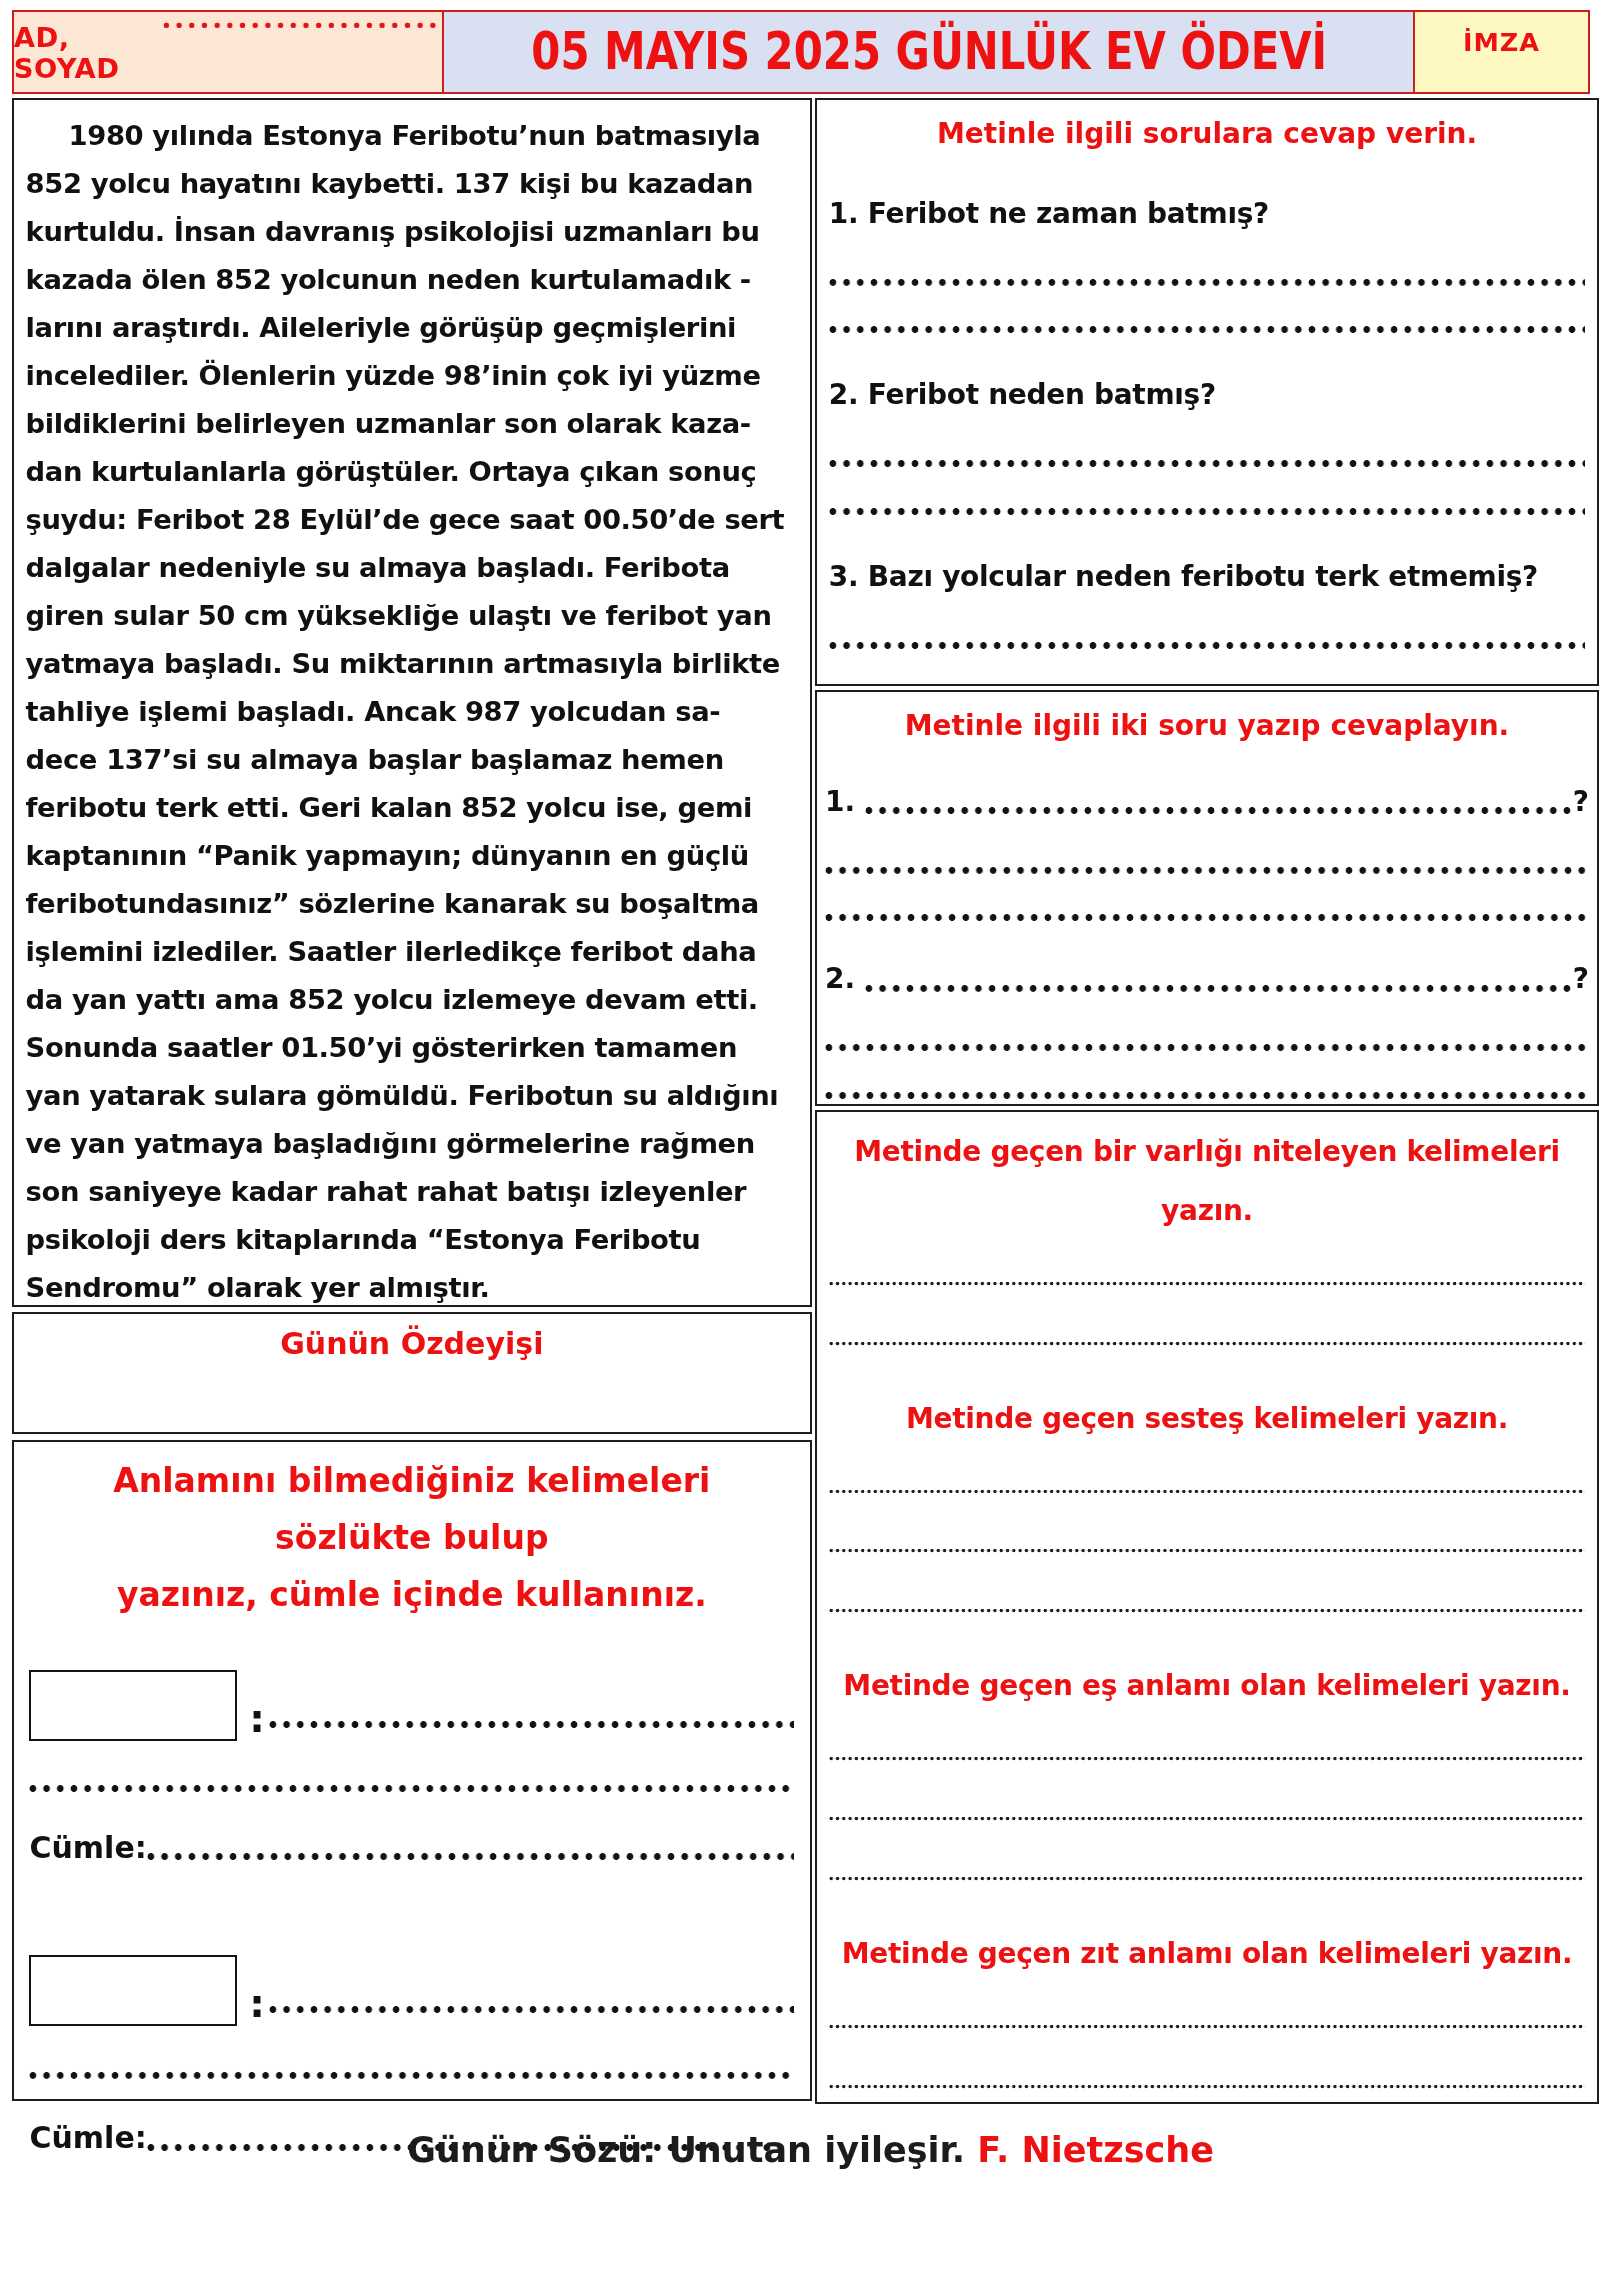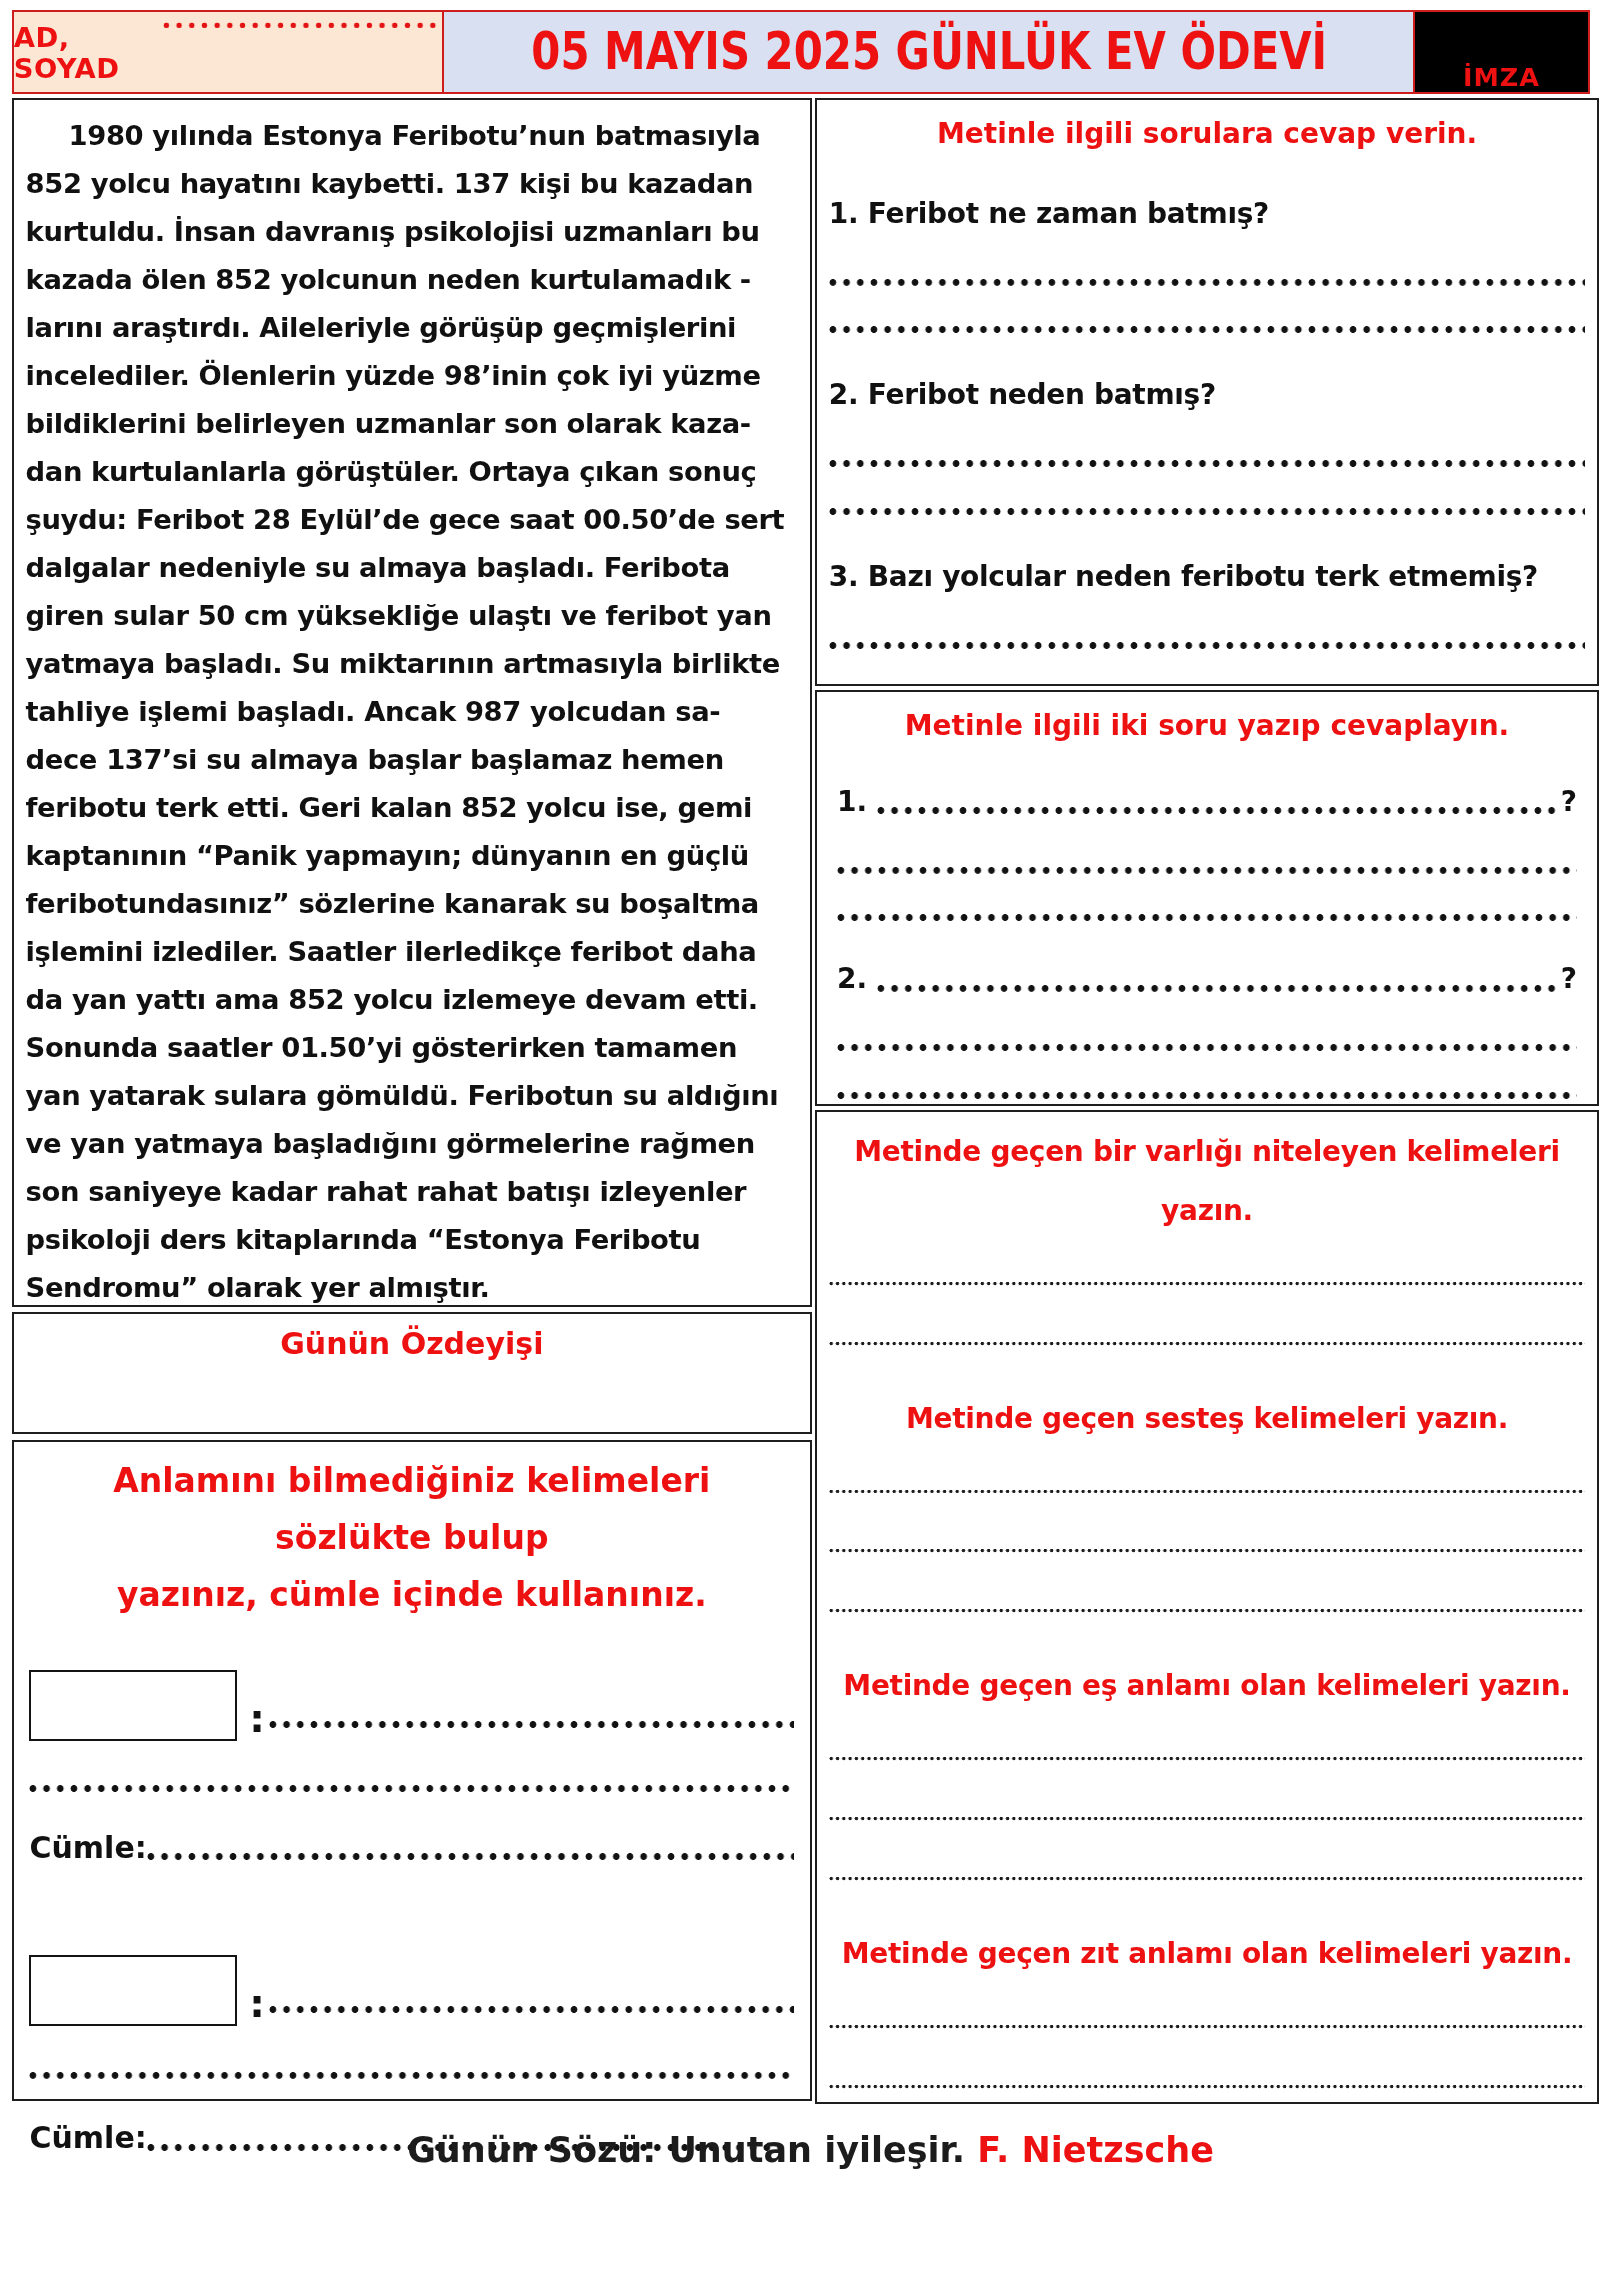--- a/index.html
+++ b/index.html
@@ -8,21 +8,21 @@
     font-family:"DejaVu Sans","Liberation Sans",sans-serif;font-weight:700;color:#111;
   }
   
   .header{position:absolute;left:11.8px;top:9.8px;width:1578px;height:84px;display:flex;}
   .h-cell{border:2.9px solid #cd1d1d;box-sizing:border-box;}
   .h-left{width:434px;background:#fce7d4;display:flex;flex-direction:row;align-items:flex-start;justify-content:space-between;padding:9.8px 0 11.8px 0;}
   .h-name{color:#ee1111;font-size:27.4px;letter-spacing:0.5px;}
   .dotline-red{width:323px;height:6.9px;background-image:radial-gradient(circle at 3.4px 3.4px,#e31313 2.5px,transparent 3.1px);background-size:12.7px 6.9px;background-repeat:repeat-x;}
   .h-center{flex:1;background:#d9e0f1;display:flex;align-items:center;justify-content:center;margin-left:-2.9px;}
   .h-title{color:#ee1111;font-size:51px;white-space:nowrap;transform:scaleX(0.82);transform-origin:center;}
-  .h-right{width:315px;background:#000000;display:flex;justify-content:center;align-items:flex-end;padding-top:15.7px;margin-left:-2.9px;}
+  .h-right{width:315px;background:#fef9c3;display:flex;justify-content:center;align-items:flex-start;padding-top:15.7px;margin-left:-2.9px;}
   .h-imza{color:#ee1111;font-size:25.5px;letter-spacing:1px;}
   
   .box{position:absolute;background:#fff;border:2.9px solid #1e1e1e;box-sizing:border-box;}
   
   .dotline-coarse{height:8.8px;background-image:radial-gradient(circle at 3.9px 4.4px,#121212 3px,transparent 3.7px);background-size:13.7px 8.8px;background-repeat:repeat-x;}
   .dotline-fine{height:4.9px;background-image:radial-gradient(circle at 2.2px 2.5px,#1c1c1c 1.5px,transparent 2px);background-size:6.3px 4.9px;background-repeat:repeat-x;}
   
   .passage-box{left:11.8px;top:98px;width:800px;height:1209px;padding:11.8px 7.8px 0 11.8px;}
   .passage{font-size:27.4px;line-height:48px;letter-spacing:-0.4px;white-space:nowrap;}
   .passage div:first-child{text-indent:43px;}
@@ -41,21 +41,21 @@
   .cumle-row .dotline-coarse{flex:1;margin-bottom:5.9px;}
   .wr2{margin-top:86px;}
   .fulldot2{margin-top:45px;}
   .cumle-row.second{margin-top:39px;}
   
   .qa-box{left:815px;top:98px;width:784px;height:588px;padding:0 11.8px;}
   .r-heading{color:#ee1111;font-size:28px;line-height:39px;text-align:center;margin-top:13.7px;}
   .question{font-size:28px;line-height:39px;margin-top:41px;letter-spacing:-0.3px;}
   .qa-box .dotline-coarse.dA{margin-top:45px;}
   .qa-box .dotline-coarse.dB{margin-top:39px;}
-  .wq-box{left:815px;top:690px;width:784px;height:416px;padding:0 20px;}
+  .wq-box{left:815px;top:690px;width:784px;height:416px;padding:0 8px;}
   .wq-row{display:flex;align-items:flex-end;margin-top:37px;font-size:28px;line-height:39px;}
   .wq-row .wq-num{flex:0 0 auto;margin-right:9.8px;}
   .wq-row .dotline-coarse{flex:1;margin-bottom:5.9px;}
   .wq-row .wq-q{flex:0 0 auto;margin-left:2px;}
   .wq-box .dotline-coarse.dA{margin-top:45px;}
   .wq-box .dotline-coarse.dB{margin-top:39px;}
   .words-box{left:815px;top:1110px;width:784px;height:994px;padding:0 11.8px;}
   .c-heading{color:#ee1111;font-size:28px;line-height:59px;text-align:center;margin-top:43px;letter-spacing:-0.3px;}
   .c-heading.first{margin-top:9.8px;}
   .words-box .dotline-fine{margin-top:55px;}

